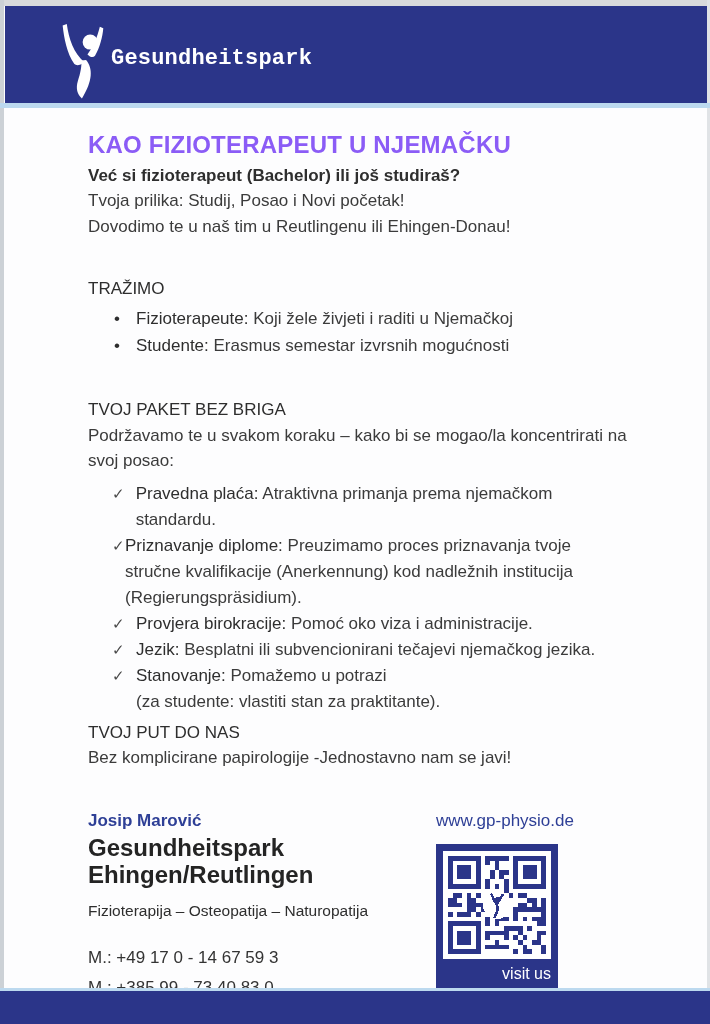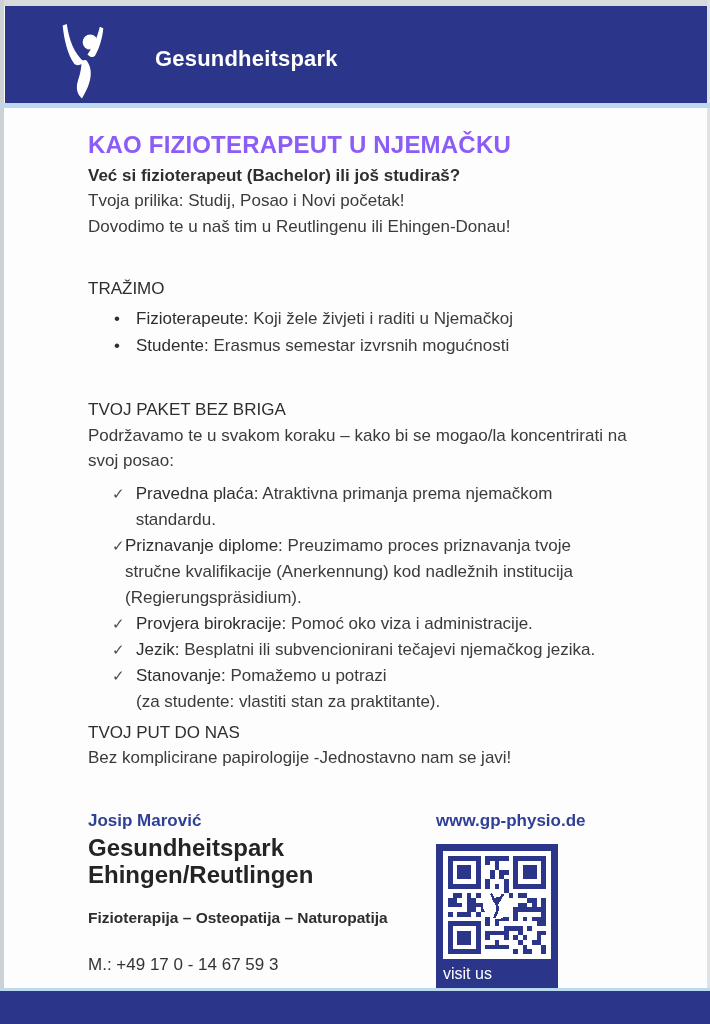--- a/index.html
+++ b/index.html
@@ -26,23 +26,22 @@
     position:absolute;top:6px;left:5px;right:3px;height:97px;
     background:var(--brand);z-index:2;
   }
   .banner-underline{
     position:absolute;top:103px;left:0;right:0;height:5px;
     background:var(--lightblue);z-index:2;
   }
   .logo{position:absolute;left:48px;top:10px;width:62px;height:92px;}
   .brand-text{
     position:absolute;left:106px;top:40px;color:#fff;
-    font-family:Liberation Sans, sans-serif;font-size:22px;font-weight:600;
+    font-family:Liberation Mono, monospace;font-size:22px;font-weight:600;
     letter-spacing:0.2px;
-    margin-left:44px;
   }
 
   
   .content{
     position:absolute;top:108px;left:0;right:0;bottom:36px;
     padding:22px 80px 0 88px;color:var(--ink);font-size:17px;line-height:25px;
     z-index:2;
   }
   .title{
     font-size:24px;line-height:30px;font-weight:bold;color:#8b5cf6;
@@ -63,33 +62,33 @@
   .check-mark{width:24px;margin-left:24px;color:#4a4a4a;font-size:15px;}
   .check-body{max-width:505px;}
   .lead{font-weight:normal;color:#2e2e2e;}
   .sec-put{margin-top:5px;}
 
   
   .contact-row{display:flex;margin-top:39px;}
   .contact-left{flex:1;}
   .contact-name{color:var(--nameblue);font-weight:bold;line-height:24px;}
   .contact-company{font-weight:bold;color:#242424;font-size:24px;line-height:27px;margin-top:1px;}
-  .contact-disciplines{font-weight:bold;color:#2e2e2e;font-size:15.5px;line-height:22px;margin-top:19px;}
+  .contact-disciplines{font-weight:normal;color:#2e2e2e;font-size:15.5px;line-height:22px;margin-top:12px;}
   .contact-phones{margin-top:21px;}
   .contact-line{line-height:30px;color:#333;}
   .contact-right{width:200px;padding-top:0;}
-  .website{color:var(--nameblue);font-weight:bold;line-height:24px;margin-left:6px;}
+  .website{color:var(--nameblue);font-weight:normal;line-height:24px;margin-left:6px;}
   .qr-frame{
     margin-top:11px;margin-left:6px;width:122px;background:var(--brand);
     padding:7px 7px 0 7px;
   }
   .qr-white{background:#fff;padding:5px;}
   .qr-white svg{display:block;width:98px;height:98px;}
   .qr-label{
-    color:#fff;text-align:left;font-size:16px;line-height:29px;height:29px;
+    color:#fff;text-align:right;font-size:16px;line-height:29px;height:29px;
   }
 
   
   .footer-line{position:absolute;bottom:33px;left:0;right:0;height:3px;background:var(--lightblue);z-index:2;}
   .footer-bar{position:absolute;bottom:0;left:0;right:0;height:33px;background:var(--brand);z-index:2;}
 </style>
 </head>
 <body>
 
 <div class="page">

